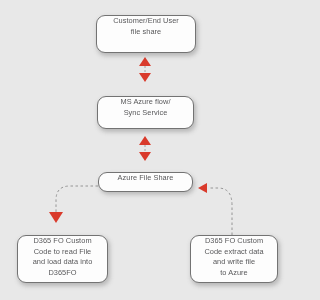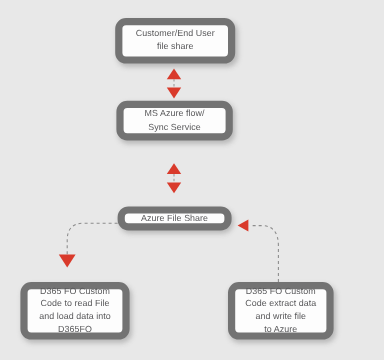--- a/index.html
+++ b/index.html
@@ -21,39 +21,39 @@
   #edges {
     position: absolute;
     left: 0;
     top: 0;
     width: 291px;
     height: 300px;
   }
   .node {
     position: absolute;
     background: #fdfdfd;
-    border: 6px solid #737373;
+    border: 1px solid #737373;
     border-radius: 9px;
     box-shadow: 1.5px 2.5px 4px rgba(120,120,120,0.42);
     display: flex;
-    align-items: center;
+    align-items: flex-start;
     justify-content: center;
     text-align: center;
     box-sizing: border-box;
   }
   .node-label {
     color: #58585a;
     font-size: 7.4px;
     line-height: 1.45;
     letter-spacing: 0.05px;
     white-space: pre-line;
     padding: 0 4px;
   }
   #node-customer      { left: 96px;  top: 15px;  width: 100px; height: 38px; }
-  #node-azure-flow    { left: 97px;  top: 84px;  width: 97px;  height: 33px; }
+  #node-azure-flow    { left: 97px;  top: 96px;  width: 97px;  height: 33px; }
   #node-file-share    { left: 98px;  top: 172px; width: 95px;  height: 20px; }
   #node-read-code     { left: 17px;  top: 235px; width: 91px;  height: 48px; }
   #node-write-code    { left: 190px; top: 235px; width: 88px;  height: 48px; }
 
   .tri {
     position: absolute;
     width: 0;
     height: 0;
   }
   .tri-up {

